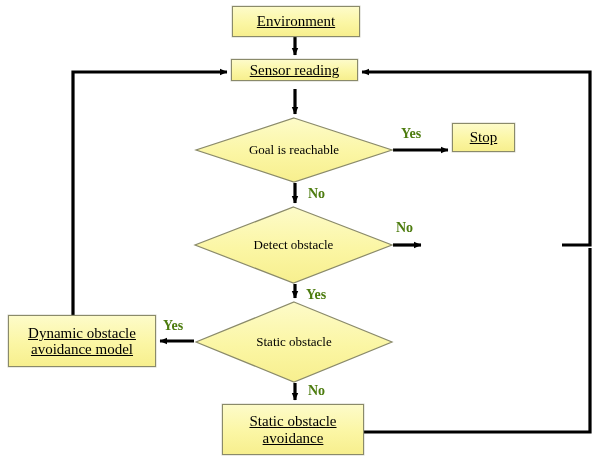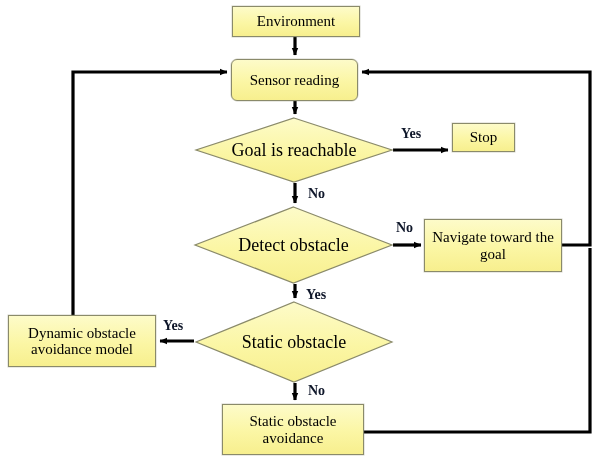--- a/index.html
+++ b/index.html
@@ -33,49 +33,50 @@
     color: #000000;
     line-height: 1.08;
     z-index: 3;
   }
   .box {
     border: 1px solid #8a8a6a;
     background: linear-gradient(180deg, #fdfbc9 0%, #fbf6a4 55%, #f7ef8e 100%);
     box-shadow: 0 0 0 0.5px rgba(130,130,100,0.35);
     font-size: 15px;
     padding: 2px 4px;
+    text-decoration: underline;
   }
   .diamond-wrap {
     position: absolute;
     z-index: 3;
   }
   .diamond-wrap svg {
     position: absolute;
     left: 0;
     top: 0;
     overflow: visible;
   }
   .diamond-label {
     position: absolute;
     left: 0;
     top: 0;
     width: 100%;
     height: 100%;
     display: flex;
     align-items: center;
     justify-content: center;
-    font-size: 18px;
+    font-size: 13px;
     color: #000000;
     text-align: center;
   }
   .edge-label {
     position: absolute;
     font-size: 14px;
     font-weight: bold;
-    color: #0f172a;
+    color: #4d7c0f;
     z-index: 4;
     white-space: nowrap;
     font-family: "Liberation Serif", "DejaVu Serif", serif;
   }
 </style>
 </head>
 <body>
 
 <div id="canvas">
 
@@ -109,21 +110,21 @@
       <path d="M562,245 L590,245 L590,72 L362,72" marker-end="url(#ah)"></path>
 
       <path d="M363,432 L590,432 L590,248"></path>
     </g>
   </svg>
 
   <div class="node box" style="left:232px; top:6px; width:128px; height:31px;">
     <span>Environment</span>
   </div>
 
-  <div class="node box" style="left:231px; top:59px; width:127px; height:42px;border-radius:6px;">
+  <div class="node box" style="left:231px; top:59px; width:127px; height:22px;">
     <span>Sensor reading</span>
   </div>
 
   <div class="diamond-wrap" style="left:195px; top:117px; width:198px; height:66px;">
     <svg width="198" height="66" viewBox="0 0 198 66" xmlns="http://www.w3.org/2000/svg">
       <defs>
         <linearGradient id="gd1" x1="0" y1="0" x2="0" y2="1">
           <stop offset="0%" stop-color="#fdfbc9"></stop>
           <stop offset="55%" stop-color="#fbf6a4"></stop>
           <stop offset="100%" stop-color="#f7ef8e"></stop>
@@ -145,23 +146,20 @@
           <stop offset="0%" stop-color="#fdfbc9"></stop>
           <stop offset="55%" stop-color="#fbf6a4"></stop>
           <stop offset="100%" stop-color="#f7ef8e"></stop>
         </linearGradient>
       </defs>
       <polygon points="99.5,1 198,39 99.5,77 1,39" fill="url(#gd2)" stroke="#8a8a6a" stroke-width="1.2"></polygon>
     </svg>
     <div class="diamond-label">Detect obstacle</div>
   </div>
 
-  <div class="node box" style="left:424px; top:219px; width:138px; height:53px;">
-    <span>Navigate toward the goal</span>
-  </div>
 
   <div class="diamond-wrap" style="left:195px; top:301px; width:198px; height:82px;">
     <svg width="198" height="82" viewBox="0 0 198 82" xmlns="http://www.w3.org/2000/svg">
       <defs>
         <linearGradient id="gd3" x1="0" y1="0" x2="0" y2="1">
           <stop offset="0%" stop-color="#fdfbc9"></stop>
           <stop offset="55%" stop-color="#fbf6a4"></stop>
           <stop offset="100%" stop-color="#f7ef8e"></stop>
         </linearGradient>
       </defs>

